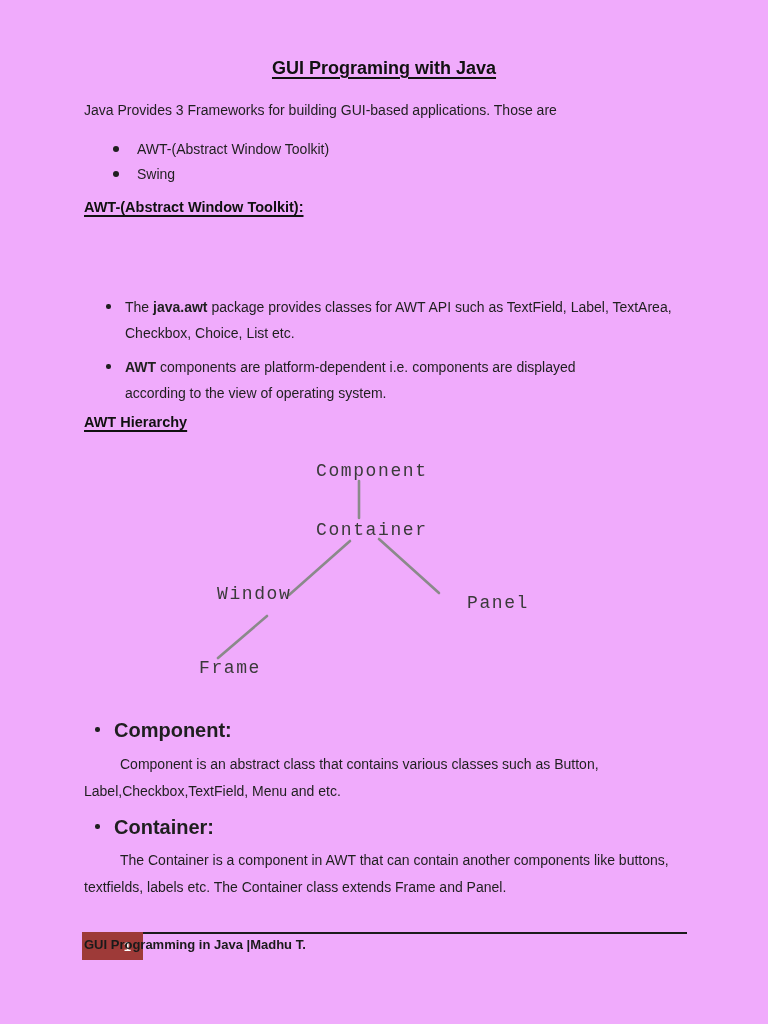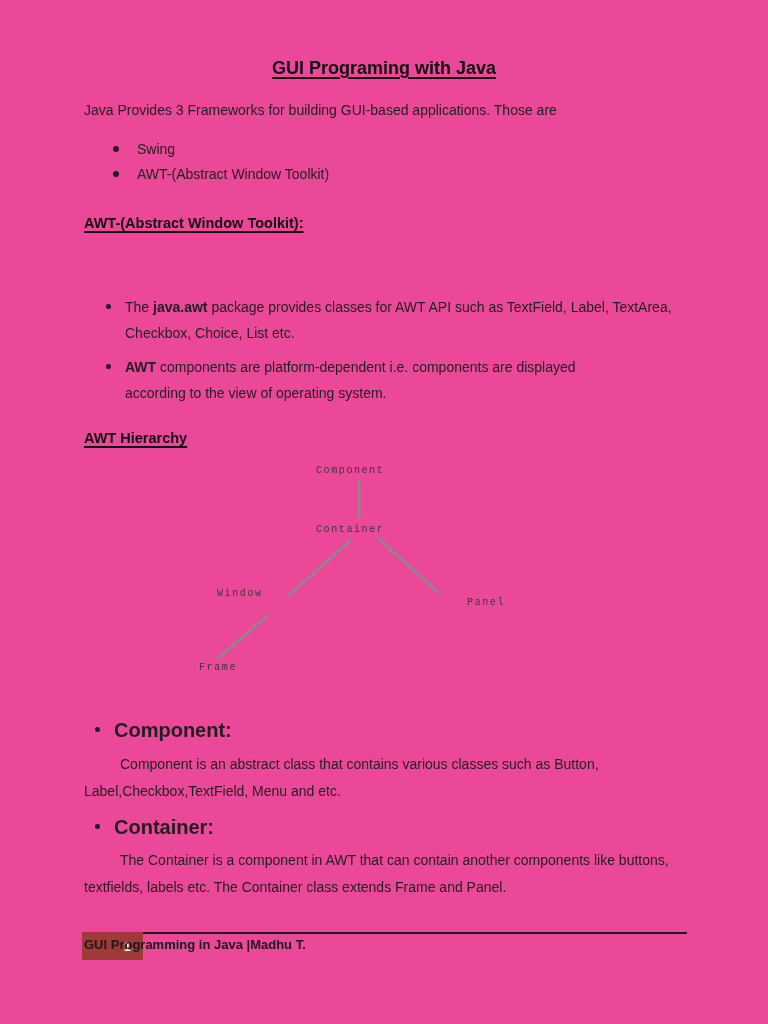--- a/index.html
+++ b/index.html
@@ -1,17 +1,17 @@
 <!DOCTYPE html>
 <html><head>
 <meta charset="utf-8">
 <style>
   html, body { margin:0; padding:0; background:#ffffff; }
   .page {
-    position:relative; width:768px; height:1024px; background:#ec4899;
+    position:relative; width:768px; height:1024px; background:#f0abfc;
     font-family:"Liberation Sans", sans-serif; color:#1f1f1f; overflow:hidden;
   }
   
   .doc-title {
     position:absolute; top:58px; left:0; width:768px; text-align:center;
     font-size:18px; font-weight:700; color:#111;
   }
   .doc-title .underlined { text-decoration:underline; text-decoration-thickness:2px; text-underline-offset:3px; }
 
   
@@ -21,41 +21,41 @@
   .fw-list { position:absolute; left:113px; top:137px; }
   .fw-item { position:relative; padding-left:24px; font-size:14px; line-height:25px; }
   .fw-item .dot {
     position:absolute; left:0; top:9px; width:6px; height:6px;
     border-radius:50%; background:#1f1f1f;
   }
 
   
   .section-heading {
     position:absolute; left:84px; font-size:14.5px; font-weight:700; color:#111;
-    text-decoration:underline; text-decoration-thickness:1.5px; text-underline-offset:3px;margin-top:16px;
+    text-decoration:underline; text-decoration-thickness:1.5px; text-underline-offset:3px;
   }
   .h-awt  { top:199px; }
   .h-hier { top:414px; }
 
   
   .awt-bullet { position:absolute; left:105px; padding-left:20px; font-size:14px; line-height:26px; }
   .awt-bullet .dot {
     position:absolute; left:1px; top:10px; width:4.5px; height:4.5px;
     border-radius:50%; background:#1f1f1f;
   }
   .b1 { top:231px; width:540px; }
   .b2 { top:294px; width:560px; }
   .b3 { top:354px; width:515px; }
 
   
   .diagram { position:absolute; left:150px; top:440px; width:400px; height:250px; }
   .diagram svg { position:absolute; left:0; top:0; }
   .node {
     position:absolute; font-family:"Liberation Mono", "DejaVu Sans Mono", monospace;
-    font-size:10px; letter-spacing:1.6px; color:#3a3a3a; white-space:nowrap; line-height:16px;
+    font-size:18px; letter-spacing:1.6px; color:#3a3a3a; white-space:nowrap; line-height:16px;
   }
   .n-component { left:166px; top:23px;  }
   .n-container { left:166px; top:82px;  }
   .n-window    { left:67px;  top:146px; }
   .n-panel     { left:291px; top:155px;margin-left:26px; }
   .n-frame     { left:49px;  top:220px; }
 
   
   .def-term { position:absolute; left:94px; padding-left:20px; font-size:20px; line-height:26px; font-weight:700; }
   .def-term .dot {
@@ -88,25 +88,25 @@
 
   <div class="doc-title">
     <span class="underlined">GUI Programing with Java</span>
   </div>
 
   <div class="intro">Java Provides 3 Frameworks for building GUI-based applications. Those are</div>
 
   <div class="fw-list">
     <div class="fw-item">
       <span class="dot"></span>
-      <span>Swing</span>
+      <span>AWT-(Abstract Window Toolkit)</span>
     </div>
     <div class="fw-item">
       <span class="dot"></span>
-      <span>AWT-(Abstract Window Toolkit)</span>
+      <span>Swing</span>
     </div>
   </div>
 
   <div class="section-heading h-awt">AWT-(Abstract Window Toolkit):</div>
 
   <div class="awt-bullet b3">
     <span class="dot"></span>
     <span><span style="font-weight: 700;">AWT</span><span> components are platform-dependent i.e. components are displayed according to the view of operating system.</span></span>
   </div>
   <div class="awt-bullet b2">

